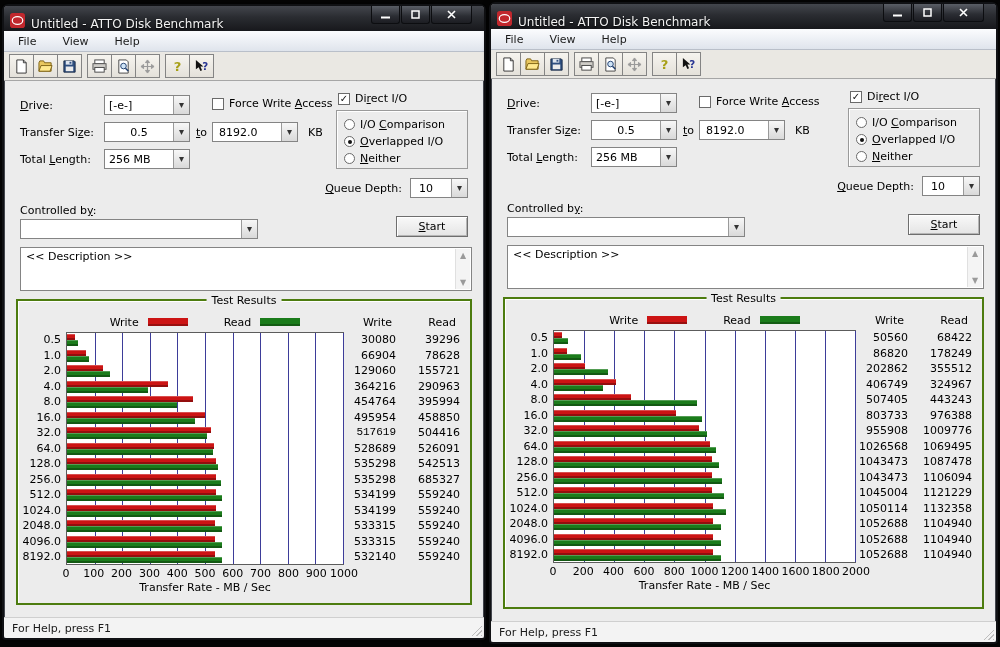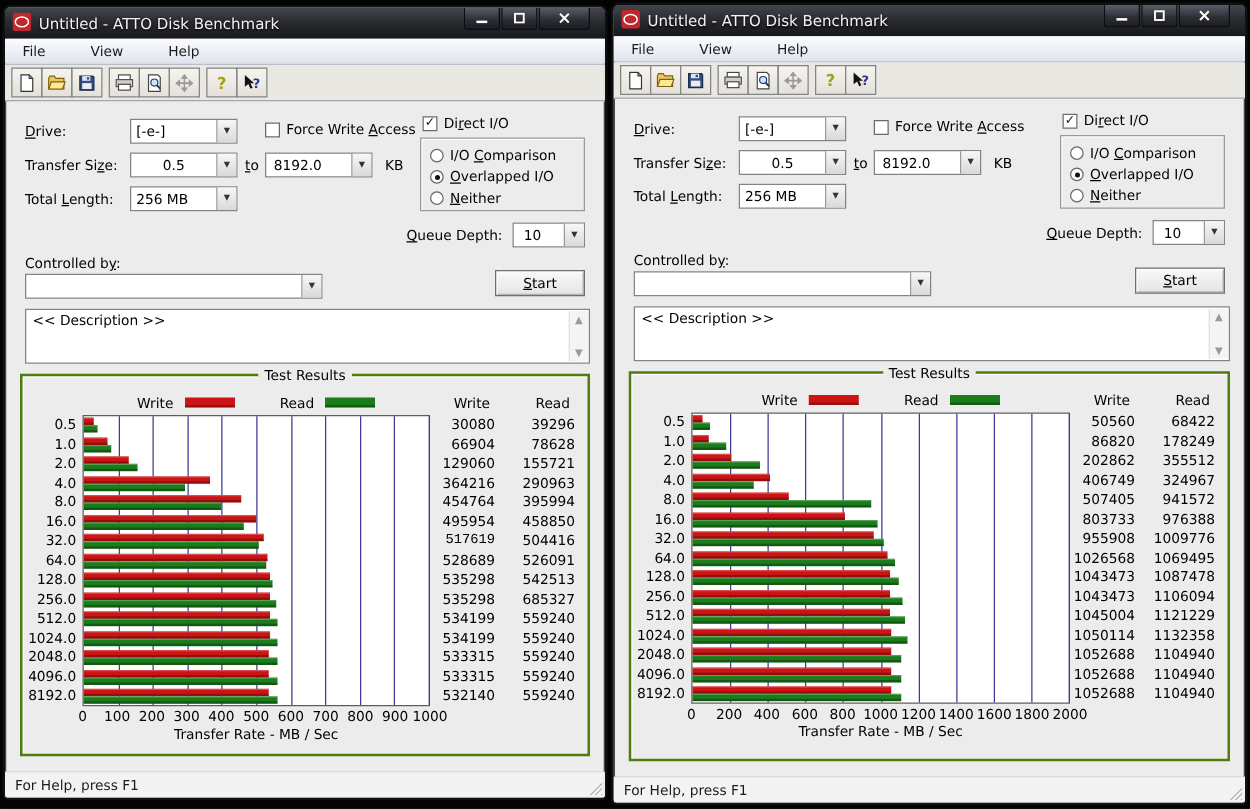--- a/index.html
+++ b/index.html
@@ -6,33 +6,33 @@
   html,body { width:1000px; height:647px; background:#050505; overflow:hidden;
               font-family:"DejaVu Sans","Liberation Sans",sans-serif; }
   .window { position:absolute; display:flex; flex-direction:column;
             background:#ececec; border:2px solid #101114;
             border-radius:6px 6px 4px 4px;
             box-shadow:inset 0 0 0 1px #43464d, 0 0 6px rgba(0,0,0,.8); }
   .window--left  { left:2px;  top:4px; width:484px; height:636px; }
   .window--right { left:489px; top:2px; width:509px; height:642px; }
 
   
-  .titlebar { height:25px; flex:0 0 25px; display:flex; align-items:center; gap:6px;
+  .titlebar { height:25px; flex:0 0 25px; display:flex; align-items:flex-end; gap:6px;
               padding:0 12px 0 6px; border-radius:4px 4px 0 0;
               background:linear-gradient(180deg,#43464d 0%,#2a2c31 45%,#17181c 100%);
               color:#f2f2f2; font-size:12px; }
   .titlebar .title { flex:1; white-space:nowrap; overflow:hidden; text-shadow:0 1px 2px #000; }
   .capbtns { display:flex; gap:1px; align-self:flex-start; margin-top:0; }
   .capbtn { width:29px; height:18px; display:flex; align-items:center; justify-content:center;
             background:linear-gradient(#5a5e66,#2b2d33 60%,#1c1d22);
             border:1px solid #0c0d10; border-top:none; border-radius:0 0 3px 3px; cursor:pointer; }
   .capbtn--close { width:41px; }
 
   
-  .menubar { height:21px; flex:0 0 21px; display:flex; align-items:center; gap:20px;
+  .menubar { height:21px; flex:0 0 21px; display:flex; align-items:center; gap:10px;
              padding:0 6px; background:linear-gradient(#fbfcfe,#dfe4ec);
              border-bottom:1px solid #b9bfc9; font-size:11px; color:#1b1b1b; }
   .menu-item { padding:2px 8px; cursor:default; }
 
   
   .toolbar { height:29px; flex:0 0 29px; display:flex; align-items:center;
              padding:2px 5px; background:#eae8e3; border-bottom:1px solid #a6a6a6; }
   .tbtn { width:25px; height:24px; display:flex; align-items:center; justify-content:center;
           background:linear-gradient(#f6f4ef,#e4e1da); border:1px solid #848484;
           margin-right:-1px; }
@@ -674,21 +674,21 @@
               <span class="bar bar--r" style="width: 16.2483%; background: rgb(27, 124, 27);"></span>
             </span>
             <span class="valcell" style="grid-area: 4 / 3;">406749</span>
             <span class="valcell" style="grid-area: 4 / 4;">324967</span>
             <span class="cat-label" style="grid-row: 5;">8.0</span>
             <span class="plot-cell" style="grid-row: 5;">
               <span class="bar bar--w" style="width: 25.3702%; background: rgb(204, 20, 20);"></span>
               <span class="bar bar--r" style="width: 47.0786%; background: rgb(27, 124, 27);"></span>
             </span>
             <span class="valcell" style="grid-area: 5 / 3;">507405</span>
-            <span class="valcell" style="grid-area: 5 / 4;">941572</span>
+            <span class="valcell" style="grid-area: 5 / 4;">443243</span>
             <span class="cat-label" style="grid-row: 6;">16.0</span>
             <span class="plot-cell" style="grid-row: 6;">
               <span class="bar bar--w" style="width: 40.1867%; background: rgb(204, 20, 20);"></span>
               <span class="bar bar--r" style="width: 48.8194%; background: rgb(27, 124, 27);"></span>
             </span>
             <span class="valcell" style="grid-area: 6 / 3;">803733</span>
             <span class="valcell" style="grid-area: 6 / 4;">976388</span>
             <span class="cat-label" style="grid-row: 7;">32.0</span>
             <span class="plot-cell" style="grid-row: 7;">
               <span class="bar bar--w" style="width: 47.7954%; background: rgb(204, 20, 20);"></span>

